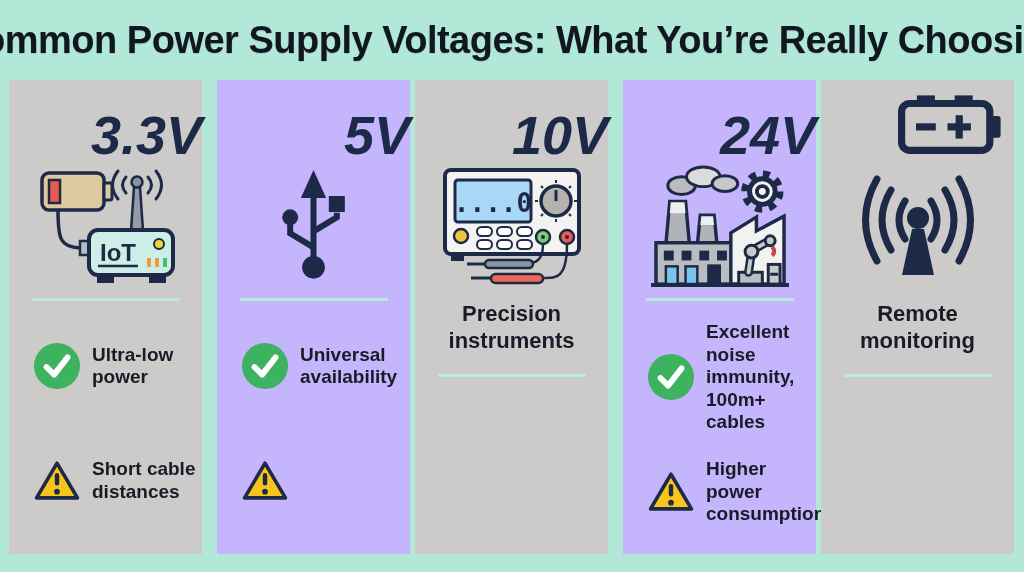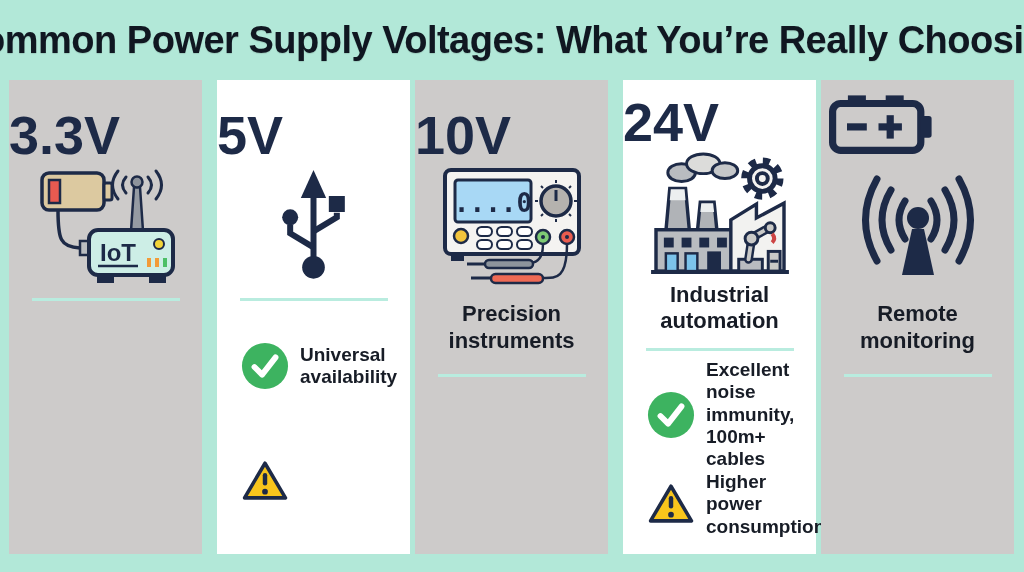--- a/index.html
+++ b/index.html
@@ -16,23 +16,23 @@
     margin:0;font-size:38px;font-weight:700;letter-spacing:-0.5px;
     color:#101721;white-space:nowrap;
     text-shadow:0 1px 1px rgba(0,0,0,0.12);
   }
   .columns{
     position:absolute;left:9px;right:10px;top:80px;height:474px;
     display:flex;gap:5px;
   }
   .col{flex:1;display:flex;flex-direction:column;min-width:0;}
   .col--gray{background:#cdcbca;}
-  .col--red{background:#ffffff;margin-left:10px;}
+  .col--red{background:#c4b5fd;margin-left:10px;}
   .v-header{
-    height:82px;display:flex;align-items:flex-end;justify-content:flex-start;
+    height:82px;display:flex;align-items:flex-end;justify-content:flex-end;font-style:italic;
   }
   .v-header .voltage{
     font-size:54px;font-weight:700;color:#1d2a47;line-height:1;
   }
   .icon-slot{
     height:128px;display:flex;align-items:center;justify-content:center;
   }
   .desc{
     height:76px;display:flex;align-items:center;justify-content:center;
     text-align:center;font-size:22px;font-weight:700;color:#171c26;
@@ -84,20 +84,39 @@
         <line x1="68" y1="99" x2="108" y2="99" stroke="#1d2a47" stroke-width="2.5"></line>
         <circle cx="129" cy="77" r="5" fill="#f2d438" stroke="#1d2a47" stroke-width="2"></circle>
         <rect x="117" y="91" width="4" height="9" fill="#f29b38"></rect>
         <rect x="125" y="91" width="4" height="9" fill="#f29b38"></rect>
         <rect x="133" y="91" width="4" height="9" fill="#4cbf66"></rect>
         <rect x="67" y="108" width="17" height="8" fill="#1d2a47"></rect>
         <rect x="119" y="108" width="17" height="8" fill="#1d2a47"></rect>
       </svg>
     </div>
     <hr class="divider">
+    <div class="facts">
+      <div class="fact">
+        <svg class="fact-icon" viewBox="0 0 50 50">
+          <circle cx="25" cy="25" r="24" fill="#3db360"></circle>
+          <path d="M14 26 L22 34 L36 16" fill="none" stroke="#ffffff" stroke-width="6" stroke-linecap="round" stroke-linejoin="round"></path>
+        </svg>
+        <div class="fact-text">Ultra-low
+power</div>
+      </div>
+      <div class="fact">
+        <svg class="fact-icon" viewBox="0 0 54 50">
+          <path d="M27 5 L50 44 L4 44 Z" fill="#f8c51c" stroke="#1d2a47" stroke-width="4" stroke-linejoin="round"></path>
+          <rect x="24.5" y="16" width="5" height="14" rx="2.5" fill="#1d2a47"></rect>
+          <circle cx="27" cy="37" r="3.2" fill="#1d2a47"></circle>
+        </svg>
+        <div class="fact-text">Short cable
+distances</div>
+      </div>
+    </div>
   </div>
 
   <div class="col col--red">
     <div class="v-header">
       <div class="voltage">5V</div>
     </div>
     <div class="icon-slot">
       <svg width="105" height="120" viewBox="0 0 110 180">
         <path d="M55 152 V42" stroke="#1d2a47" stroke-width="9"></path>
         <polygon points="55,6 36,48 74,48" fill="#1d2a47"></polygon>
@@ -203,22 +222,20 @@
         <path d="M107 90 L125 80" stroke="#1d2a47" stroke-width="9" stroke-linecap="round"></path>
         <path d="M107 90 L125 80" stroke="#c9c9c7" stroke-width="4" stroke-linecap="round"></path>
         <circle cx="107" cy="91" r="6.5" fill="#c9c9c7" stroke="#1d2a47" stroke-width="3"></circle>
         <circle cx="126" cy="80" r="5" fill="#c9c9c7" stroke="#1d2a47" stroke-width="3"></circle>
         <path d="M128 86 q4 5 0 9" fill="none" stroke="#c44" stroke-width="4"></path>
         <rect x="124" y="104" width="12" height="20" fill="#c9c9c7" stroke="#1d2a47" stroke-width="3"></rect>
         <line x1="126" y1="114" x2="134" y2="114" stroke="#1d2a47" stroke-width="3"></line>
         <line x1="5" y1="125" x2="145" y2="125" stroke="#1d2a47" stroke-width="4"></line>
       </svg>
     </div>
-    <div class="desc">Industrial
-automation</div>
     <hr class="divider">
     <div class="facts">
       <div class="fact">
         <svg class="fact-icon" viewBox="0 0 50 50">
           <circle cx="25" cy="25" r="24" fill="#3db360"></circle>
           <path d="M14 26 L22 34 L36 16" fill="none" stroke="#ffffff" stroke-width="6" stroke-linecap="round" stroke-linejoin="round"></path>
         </svg>
         <div class="fact-text">Excellent noise
 immunity,
 100m+ cables</div>

